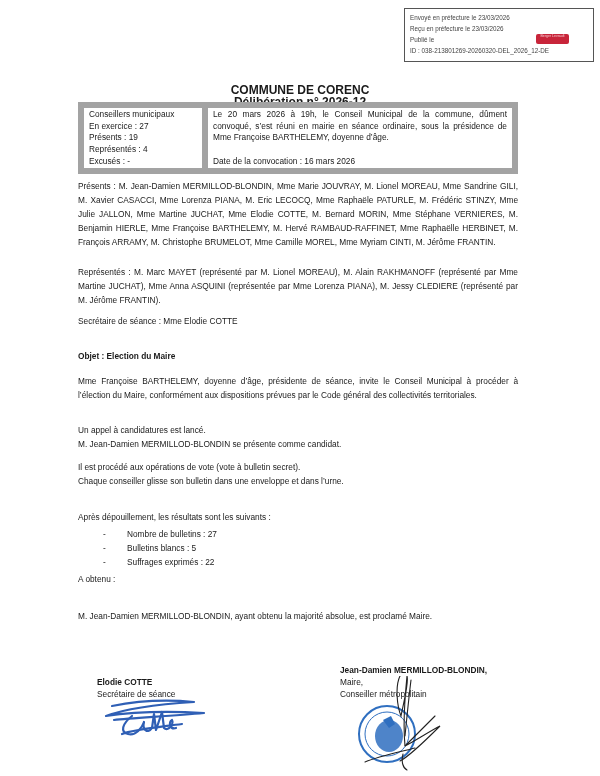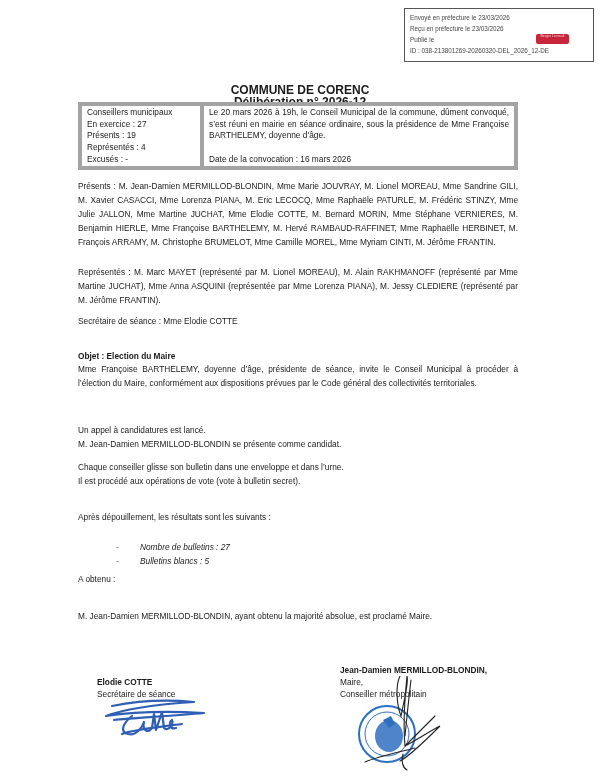--- a/index.html
+++ b/index.html
@@ -9,28 +9,28 @@
                border: 1px solid #555; font-size: 6.3px; color: #444; box-sizing: border-box;
                padding: 3px 5px; line-height: 11px; }
   .stamp-box .line { white-space: nowrap; }
   .stamp-logo { position: absolute; left: 131px; top: 25px; width: 33px; height: 10px;
                 background: #c8253a; border-radius: 2px; color: #f6c9cf; font-size: 3.5px;
                 line-height: 5px; text-align: center; overflow: hidden; }
   .header { position: absolute; top: 84px; left: 0; width: 600px; text-align: center;
             font-weight: bold; font-size: 12px; line-height: 12px; }
   table.info { position: absolute; left: 78px; top: 102px; width: 440px; border-collapse: collapse;
                font-size: 8.3px; line-height: 11.7px; }
-  table.info td { border: 4px solid #a3a3a3; vertical-align: top; padding: 1px 5px 0 5px; }
+  table.info td { border: 6px solid #a3a3a3; vertical-align: top; padding: 1px 5px 0 5px; }
   table.info td.left { width: 108px; }
   table.info td.right { text-align: justify; }
   .block { position: absolute; left: 78px; width: 440px; font-size: 8.3px; line-height: 14px;
            text-align: justify; }
   .block p { margin: 0; }
   .bold { font-weight: bold; }
-  ul.dash { list-style: none; margin: 16px; padding: 0 0 0 46px; font-style: italic; }
+  ul.dash { list-style: none; margin: 3px; padding: 0 0 0 46px; }
   ul.dash li { position: relative; }
   ul.dash li::before { content: "-"; position: absolute; left: -24px; }
   .sig-left { position: absolute; left: 97px; top: 664px; font-size: 8.3px; line-height: 12.2px; margin-top: 12px; }
   .sig-right { position: absolute; left: 340px; top: 664px; font-size: 8.3px; line-height: 12.2px; }
   .sig-svg { position: absolute; }
 </style>
 </head>
 <body>
 
 <div class="stamp-box">
@@ -74,39 +74,40 @@
 </div>
 
 <div class="block" style="top:314px">
   <p>Secrétaire de séance : Mme Elodie COTTE</p>
 </div>
 
 <div class="block bold" style="top:349px">
   <p>Objet : Election du Maire</p>
 </div>
 
-<div class="block" style="top:362px">
+<div class="block" style="top:374px">
   <p>Mme Françoise BARTHELEMY, doyenne d’âge, présidente de séance, invite le Conseil Municipal à procéder à l’élection du Maire, conformément aux dispositions prévues par le Code général des collectivités territoriales.</p>
 </div>
 
 <div class="block" style="top:423px; text-align:left">
   <p>Un appel à candidatures est lancé.</p>
   <p>M. Jean-Damien MERMILLOD-BLONDIN se présente comme candidat.</p>
 </div>
 
 <div class="block" style="top:460px; text-align:left">
+  <p>Il est procédé aux opérations de vote (vote à bulletin secret).</p>
   <p>Chaque conseiller glisse son bulletin dans une enveloppe et dans l’urne.</p>
-  <p>Il est procédé aux opérations de vote (vote à bulletin secret).</p>
 </div>
 
 <div class="block" style="top:510px; text-align:left">
   <p>Après dépouillement, les résultats sont les suivants :</p>
   <ul class="dash">
     <li>Nombre de bulletins : 27</li>
     <li>Bulletins blancs : 5</li>
+    <li>Suffrages exprimés : 22</li>
   </ul>
 </div>
 
 <div class="block" style="top:572px; text-align:left">
   <p>A obtenu :</p>
 </div>
 
 <div class="block" style="top:609px; text-align:left">
   <p>M. Jean-Damien MERMILLOD-BLONDIN, ayant obtenu la majorité absolue, est proclamé Maire.</p>
 </div>

